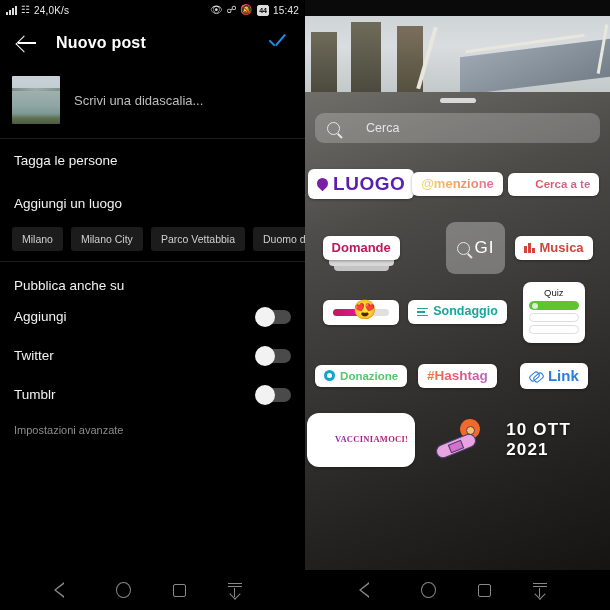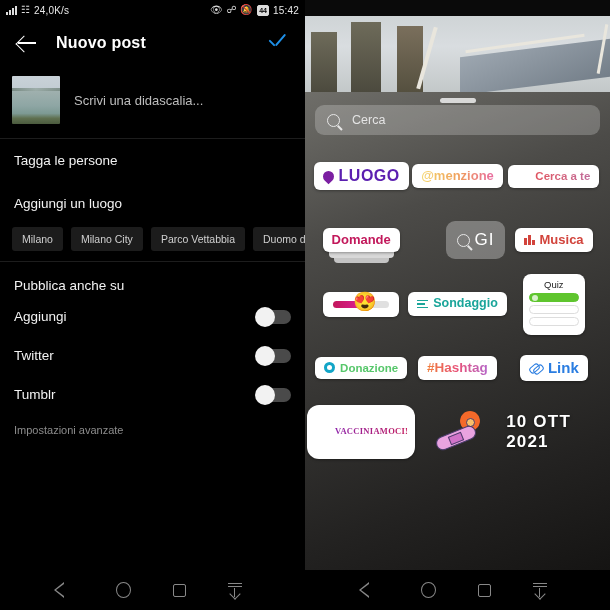--- a/index.html
+++ b/index.html
@@ -68,36 +68,36 @@
   .photo .tree { position:absolute; bottom:0; width:34px;
       background:linear-gradient(180deg,#6e6b5a,#4c4a3e); }
   .photo .roof { position:absolute; right:0; bottom:6px; width:150px; height:38px;
       background:linear-gradient(160deg,#9aa4ae,#6f7a85); transform:skewY(-7deg); opacity:.95; }
   .photo .beam { position:absolute; background:#e9e6dd; }
 
   .tray { position:absolute; left:0; top:92px; width:305px; height:478px;
       background:linear-gradient(160deg,#6f6e69 0%,#4c4b48 26%,#343331 55%,#232221 78%,#151413 100%); }
   .grabber { width:36px; height:5px; border-radius:3px; background:#eee; opacity:.85;
       margin:6px auto 0 auto; }
-  .searchbar { margin:2px 10px 0 10px; height:30px; border-radius:9px;
-      background:rgba(255,255,255,.22); display:flex; align-items:center; gap:12px; padding:0 12px; }
+  .searchbar { margin:10px 10px 0 10px; height:30px; border-radius:9px;
+      background:rgba(255,255,255,.22); display:flex; align-items:center; gap:26px; padding:0 12px; }
   .mag { width:13px; height:13px; border:1.6px solid #e6e6e6; border-radius:50%; position:relative; flex:none; }
   .mag::after{content:"";position:absolute;right:-4px;bottom:-3px;width:6px;height:1.6px;
       background:#e6e6e6;transform:rotate(45deg);}
   .search-ph { font-size:12.5px; color:#e4e4e4; }
 
   .grid { padding:14px 8px 0 8px; }
   .srow { display:flex; align-items:center; justify-content:space-around; margin-bottom:10px; height:54px; }
   .cell { display:flex; align-items:center; justify-content:center; width:33%; height:100%; }
 
   .sticker { background:#fff; border-radius:6px; padding:5px 9px; font-size:13px;
       font-weight:bold; display:inline-flex; align-items:center; gap:5px;
       box-shadow:0 1px 3px rgba(0,0,0,.35); white-space:nowrap; line-height:1.1; }
 
-  .s-luogo { color:#5b1fb0; font-size:16px; letter-spacing:.5px; }
+  .s-luogo { color:#5b1fb0; font-size:19px; letter-spacing:.5px; }
   .pin { width:11px; height:11px; border-radius:50% 50% 50% 0; background:#7b1fa2;
       transform:rotate(-45deg); flex:none; }
   .s-menzione { background:#fff; }
   .s-menzione span { font-size:13px; font-weight:bold;
       background:linear-gradient(90deg,#f5d76e,#f0a05a,#e86aa0);
       -webkit-background-clip:text; background-clip:text; color:transparent; }
   .s-tocca span { font-size:11.5px; font-weight:bold;
       background:linear-gradient(90deg,#e0535f,#d4657f,#c06a9a);
       -webkit-background-clip:text; background-clip:text; color:transparent; }
   .cam { width:13px; height:13px; border-radius:4px; flex:none;
@@ -105,21 +105,21 @@
   .cam::after{content:"";position:absolute;left:3.5px;top:3.5px;width:6px;height:6px;
       border:1.4px solid #fff;border-radius:50%;}
 
   .s-domande-wrap { position:relative; }
   .s-domande-wrap .sh1,.s-domande-wrap .sh2{position:absolute;left:6px;right:6px;height:10px;
       background:#d8d8d8;border-radius:4px;}
   .s-domande-wrap .sh1{bottom:-6px;}
   .s-domande-wrap .sh2{left:11px;right:11px;bottom:-11px;background:#c4c4c4;}
   .s-domande { position:relative; z-index:2; color:#c2185b; font-size:13px; }
 
-  .gifbtn { width:66px; height:38px; border-radius:9px; background:rgba(255,255,255,.30);
+  .gifbtn { width:66px; height:52px; border-radius:9px; background:rgba(255,255,255,.30);
       display:flex; align-items:center; justify-content:center; gap:5px; overflow:hidden;margin-left:36px; }
   .gif-label { font-size:17px; color:#fff; letter-spacing:1px; }
 
   .s-musica { color:#d2443c; font-size:13px; }
   .eqbars { display:inline-flex; gap:1.5px; align-items:flex-end; height:10px; flex:none; }
   .eqbars i { width:2.5px; background:#d2443c; }
   .eqbars i:nth-child(1){height:7px}.eqbars i:nth-child(2){height:10px}.eqbars i:nth-child(3){height:5px}
 
   .s-slider { padding:9px 10px; }
   .slider-track { width:56px; height:7px; border-radius:4px;

